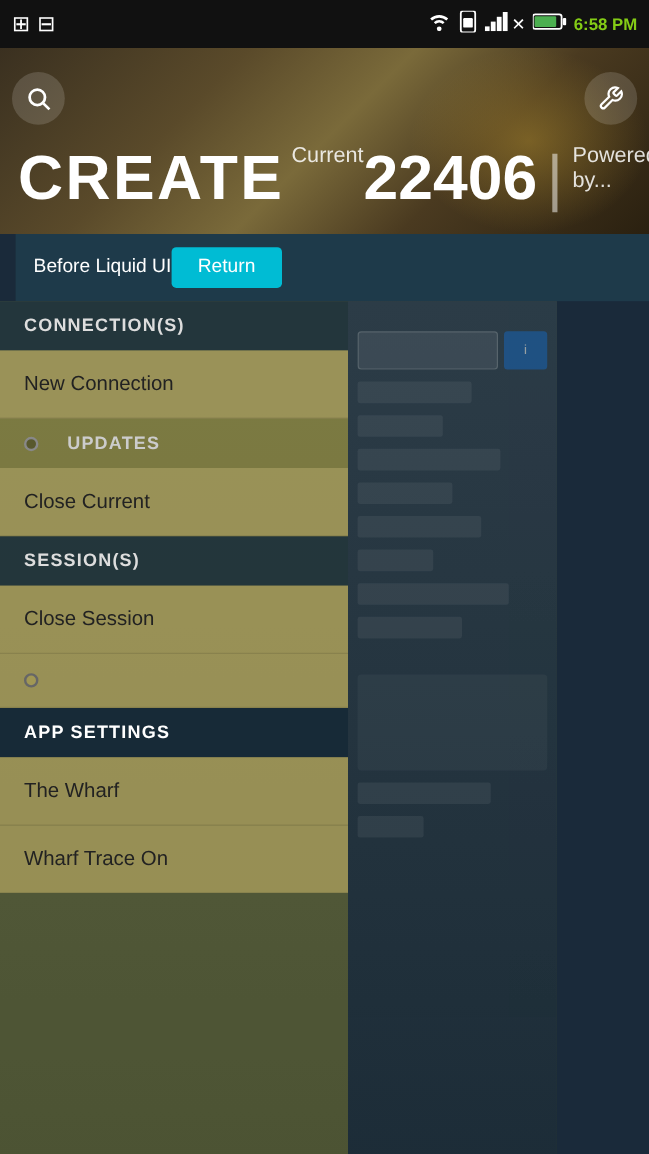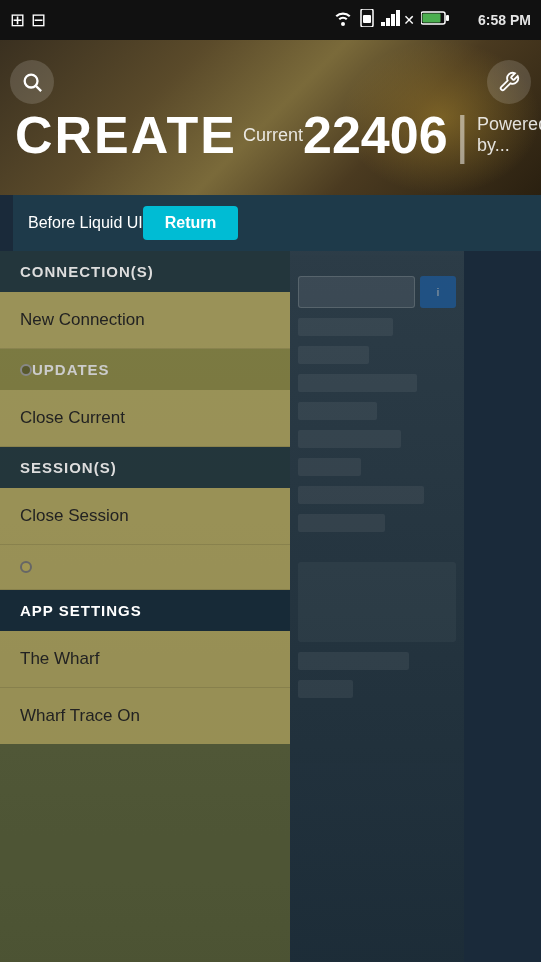--- a/index.html
+++ b/index.html
@@ -31,24 +31,23 @@
       display: flex;
       gap: 6px;
       align-items: center;
     }
     .status-icons {
       display: flex;
       align-items: center;
       gap: 6px;
     }
     .status-time {
-      color: #e5e5e5;
+      color: #84cc16;
       font-size: 14px;
       font-weight: bold;
-      margin-left: 23px;
     }
 
     
     .header-bg {
       width: 541px;
       height: 155px;
       background: linear-gradient(135deg, #3a3020 0%, #5a4a2a 30%, #7a6a3a 50%, #4a3a20 70%, #2a2010 100%);
       position: relative;
       display: flex;
       align-items: center;
@@ -81,23 +80,23 @@
       display: flex;
       align-items: center;
       justify-content: center;
       position: absolute;
       right: 10px;
       top: 20px;
     }
     .header-title-area {
       position: absolute;
       left: 0; right: 0;
-      bottom: 30px;
-      display: flex;
-      align-items: center;
+      bottom: 16px;
+      display: flex;
+      align-items: flex-start;
       padding: 0 15px;
     }
     .header-create {
       font-size: 52px;
       font-weight: bold;
       color: white;
       letter-spacing: 2px;
     }
     .header-material {
       font-size: 18px;
@@ -134,21 +133,21 @@
       color: white;
       font-size: 16px;
       font-weight: 500;
     }
     .nav-return-btn {
       background: #00bcd4;
       color: white;
       border: none;
       padding: 8px 22px;
       font-size: 16px;
-      font-weight: bold;
+      font-weight: normal;
       border-radius: 4px;
       cursor: pointer;
     }
 
     
     .main-area {
       width: 464px;
       height: calc(962px - 40px - 155px - 48px);
       position: relative;
       background: linear-gradient(180deg, #3a4a3a 0%, #2a3a2a 100%);
@@ -287,21 +286,21 @@
   <div class="drawer">
 
     <div class="menu-section-header app-settings-section">
       <span>CONNECTION(S)</span>
     </div>
 
     <div class="menu-item">
       <span>New Connection</span>
     </div>
 
-    <div class="menu-section-header active-updates" style="background:rgba(160,150,70,0.5); color:#ccc; display:flex; align-items:center; gap:0;">
+    <div class="menu-section-header active-updates" style="background:rgba(160,150,70,0.5); color:#ccc; display:flex; align-items:center; gap:24px;">
       <span style="width:12px;height:12px;border-radius:50%;border:2px solid #888;background:rgba(80,80,40,0.8);display:inline-block;flex-shrink:0;"></span>
       <span>UPDATES</span>
     </div>
 
     <div class="menu-item">
       <span>Close Current</span>
     </div>
 
     <div class="menu-section-header app-settings-section">
       <span>SESSION(S)</span>

